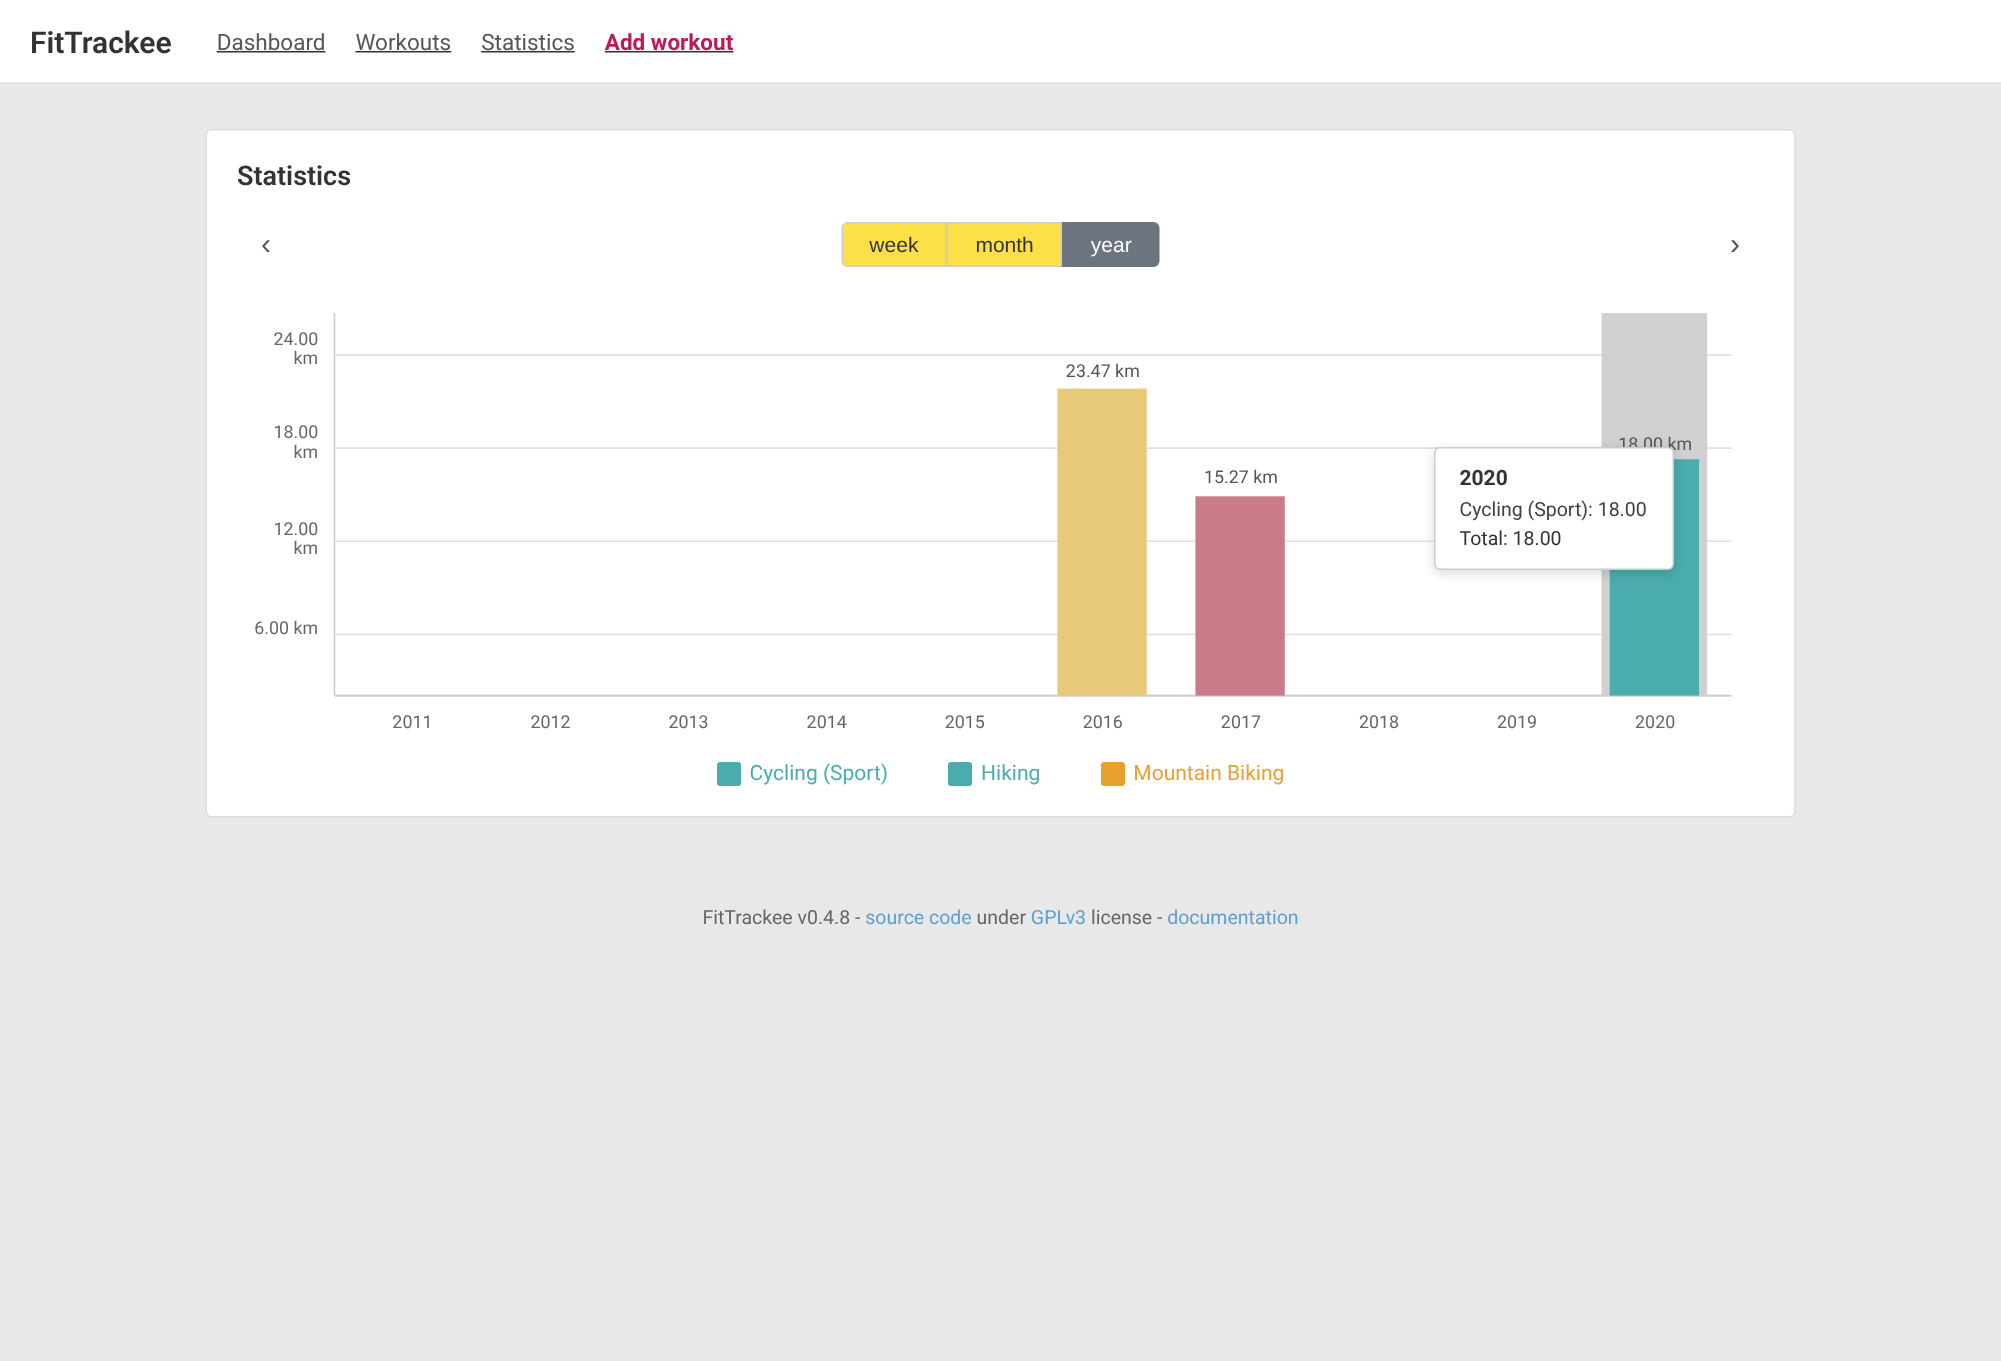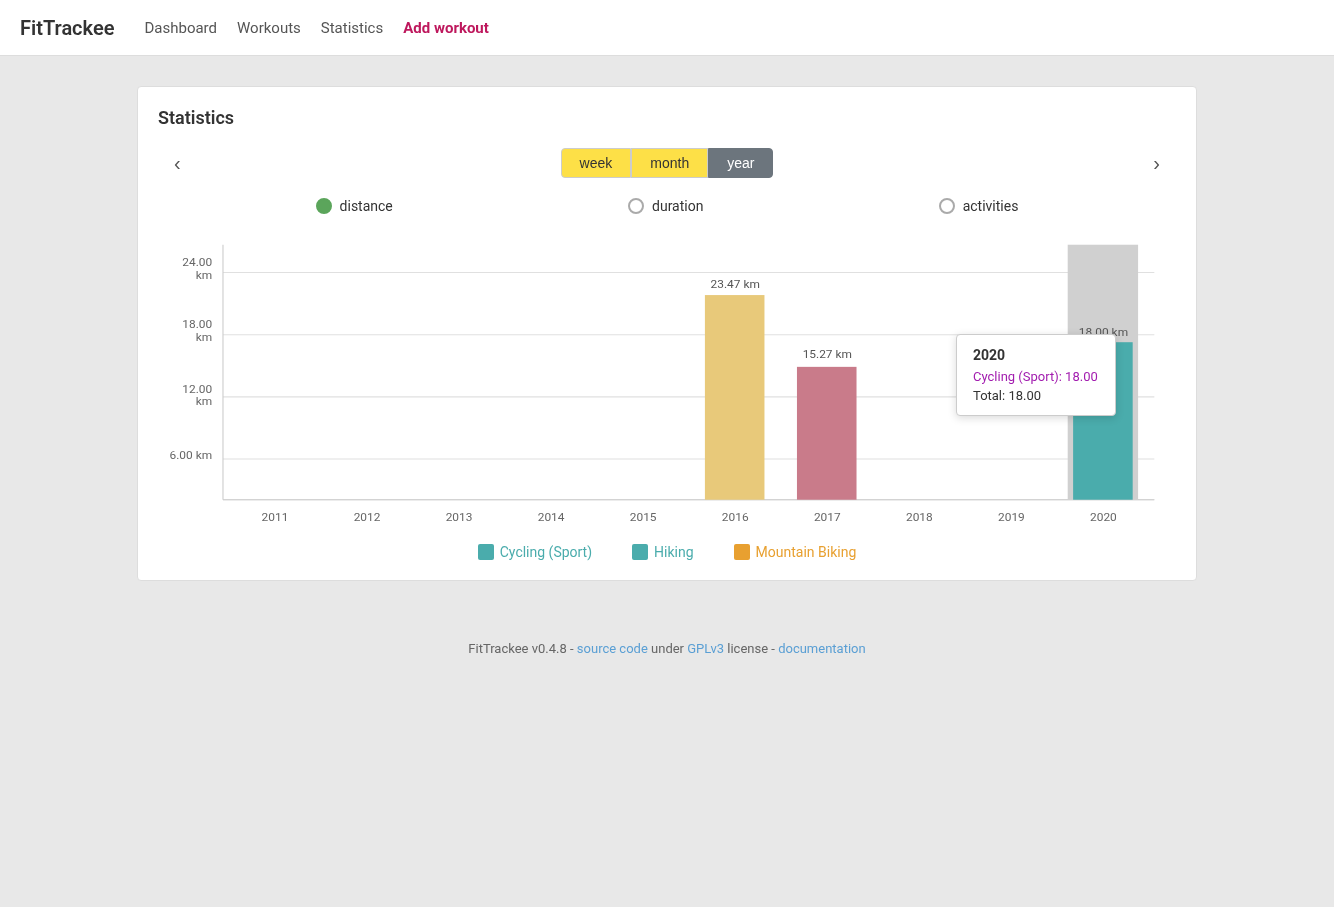--- a/index.html
+++ b/index.html
@@ -25,20 +25,21 @@
       font-weight: 600;
       color: #333;
       text-decoration: none;
       margin-right: 30px;
     }
     .navbar-nav {
       display: flex;
       align-items: center;
       gap: 20px;
       flex: 1;
+      text-decoration: underline;
     }
     .nav-link {
       color: #555;
       text-decoration: none;
       font-size: 15px;
     }
     .nav-link.active {
       font-weight: 700;
       color: #be185d;
     }
@@ -210,21 +211,21 @@
       pointer-events: none;
       z-index: 10;
       min-width: 160px;
     }
     .tooltip-year {
       font-weight: 700;
       margin-bottom: 6px;
       font-size: 14px;
     }
     .tooltip-sport {
-      color: #a21caf;
+      color: #404040;
       margin-bottom: 4px;
     }
     .tooltip-total {
       color: #333;
     }
 
     
     .footer {
       text-align: center;
       padding: 20px;
@@ -257,34 +258,20 @@
     <div class="chart-controls">
       <button class="nav-arrow left">‹</button>
       <div class="period-btns">
         <button class="period-btn">week</button>
         <button class="period-btn">month</button>
         <button class="period-btn active">year</button>
       </div>
       <button class="nav-arrow right">›</button>
     </div>
 
-    <div class="radio-options">
-      <label class="radio-option">
-        <span class="radio-circle checked"></span>
-        <span class="radio-label">distance</span>
-      </label>
-      <label class="radio-option">
-        <span class="radio-circle"></span>
-        <span class="radio-label">duration</span>
-      </label>
-      <label class="radio-option">
-        <span class="radio-circle"></span>
-        <span class="radio-label">activities</span>
-      </label>
-    </div>
 
     <div class="chart-wrapper">
       <svg class="chart-svg" viewBox="0 0 940 280" preserveAspectRatio="none">
 
         <text x="50" y="30" text-anchor="end" font-size="11" fill="#666">24.00</text>
         <text x="50" y="42" text-anchor="end" font-size="11" fill="#666">km</text>
         <text x="50" y="88" text-anchor="end" font-size="11" fill="#666">18.00</text>
         <text x="50" y="100" text-anchor="end" font-size="11" fill="#666">km</text>
         <text x="50" y="148" text-anchor="end" font-size="11" fill="#666">12.00</text>
         <text x="50" y="160" text-anchor="end" font-size="11" fill="#666">km</text>

